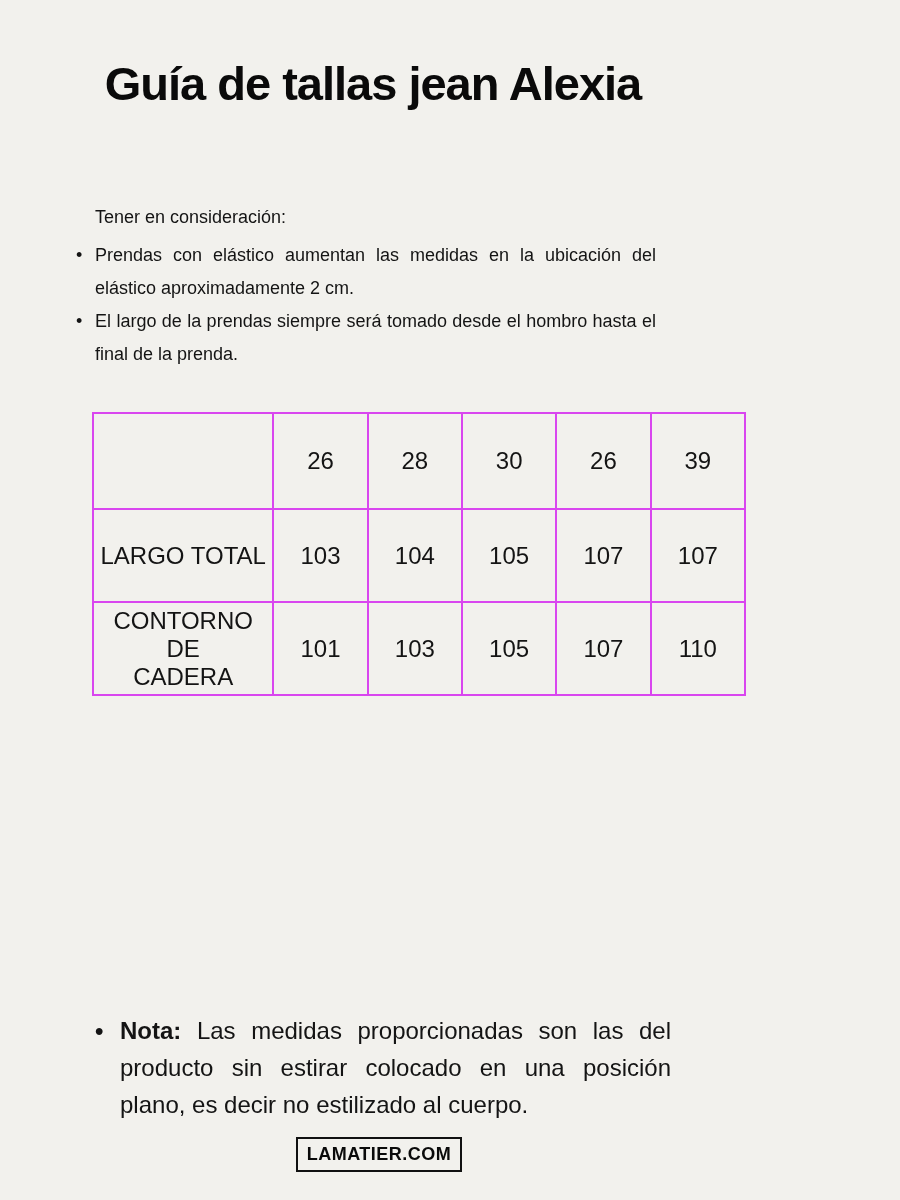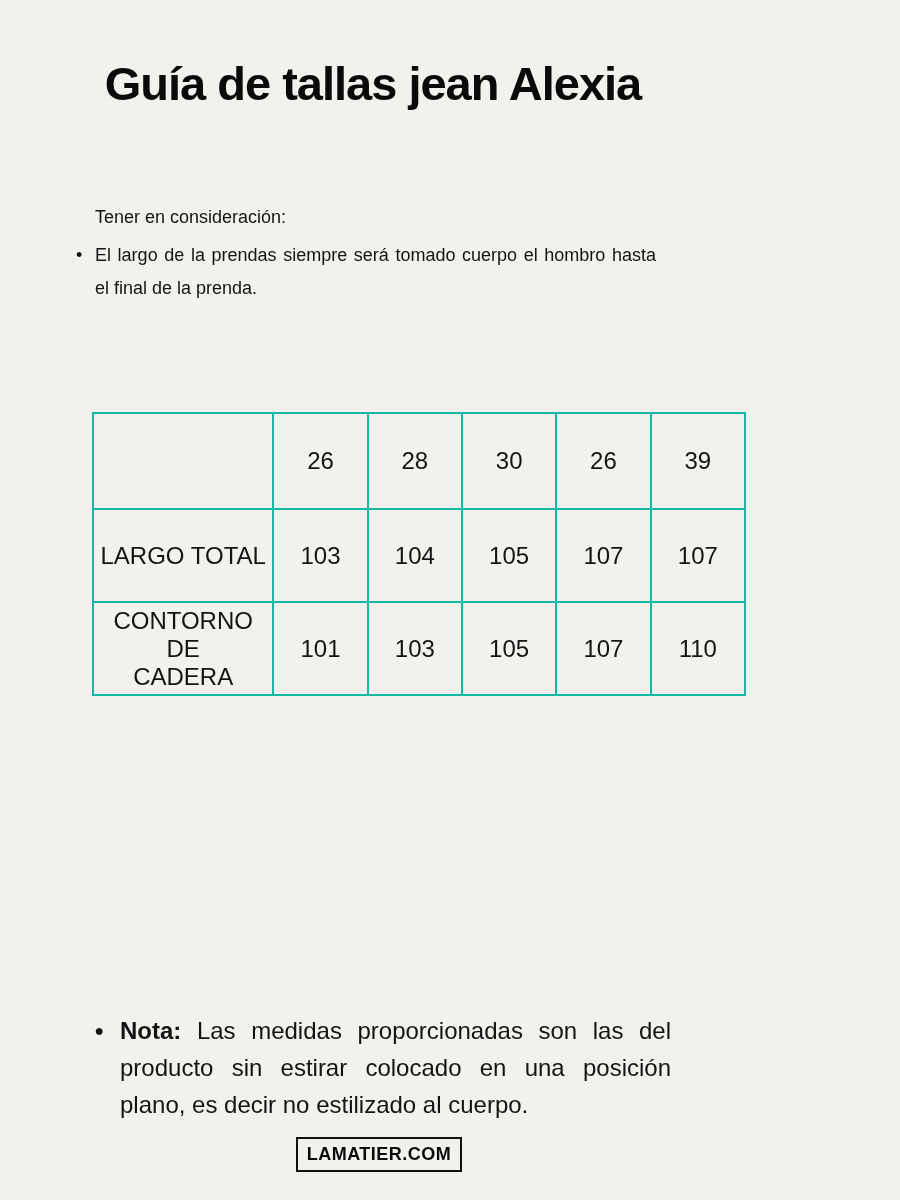--- a/index.html
+++ b/index.html
@@ -45,21 +45,21 @@
     left: -19px;
     top: 0;
   }
   table.size-table {
     position: absolute;
     top: 412px; left: 92px;
     border-collapse: collapse;
     table-layout: fixed;
   }
   table.size-table td {
-    border: 2px solid #14b8a6;
+    border: 2px solid #d946ef;
     text-align: center;
     vertical-align: middle;
     font-size: 24px;
   }
   table.size-table col.label-col { width: 185px; }
   table.size-table col.size-col  { width: 113px; }
   tr.header-row   { height: 96px; }
   tr.data-row     { height: 93px; }
   td.row-label-cell { font-size: 21px; }
   .row-label        { display: inline-block; }
@@ -102,21 +102,22 @@
 </head>
 <body>
 
 <div class="page">
 
   <h1 class="title">Guía de tallas jean Alexia</h1>
 
   <div class="considerations">
     <div class="heading">Tener en consideración:</div>
     <ul class="bullet-list">
-      <li>El largo de la prendas siempre será tomado cuerpo el hombro hasta el final de la prenda.</li>
+      <li>Prendas con elástico aumentan las medidas en la ubicación del elástico aproximadamente 2 cm.</li>
+      <li>El largo de la prendas siempre será tomado desde el hombro hasta el final de la prenda.</li>
     </ul>
   </div>
 
   <table class="size-table">
     <colgroup>
       <col class="label-col">
       <col class="size-col">
         <col class="size-col">
         <col class="size-col">
         <col class="size-col">

